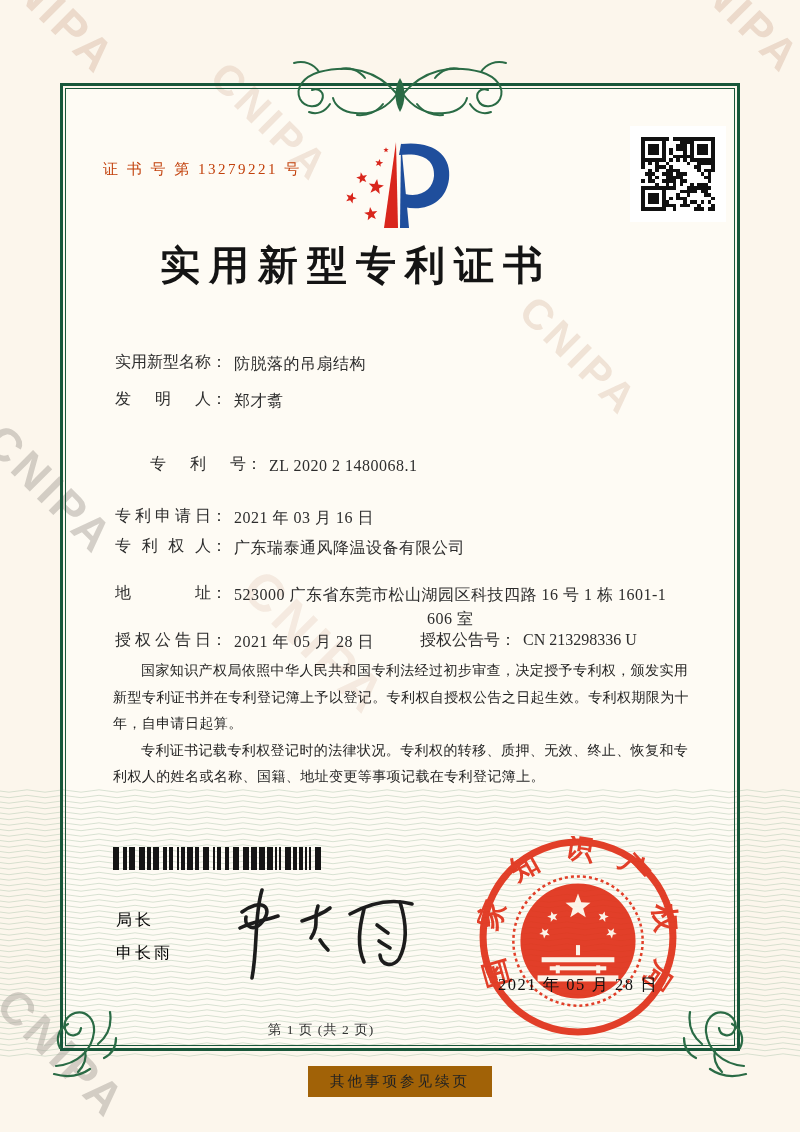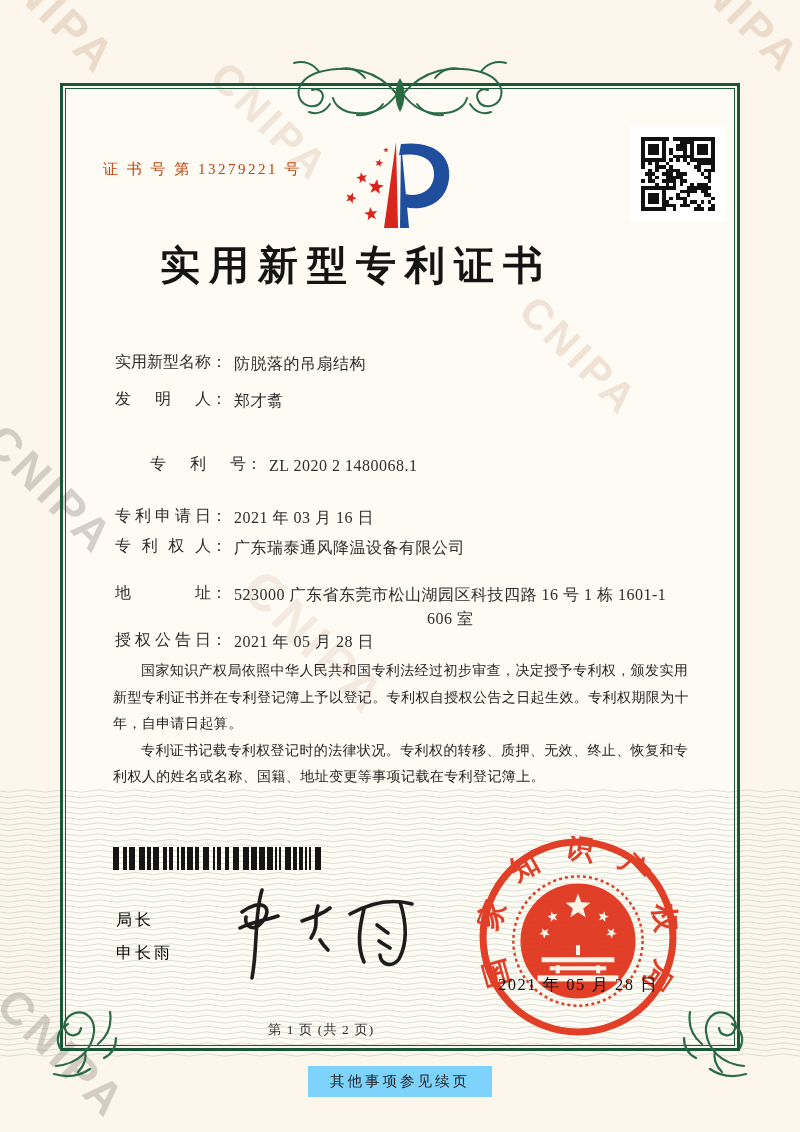--- a/index.html
+++ b/index.html
@@ -39,21 +39,21 @@
           font-size:16px;color:#000000;letter-spacing:3px;line-height:33px;}
   .signature{position:absolute;left:232px;top:884px;z-index:5;}
   
   .seal{position:absolute;left:477px;top:836px;z-index:6;}
   .seal-date{position:absolute;left:498px;top:974px;z-index:7;font-size:16.5px;color:#111;
              letter-spacing:1.5px;white-space:nowrap;}
   
   .page-note{position:absolute;left:0;top:1021px;width:642px;text-align:center;font-size:13.5px;
              color:#333;z-index:5;letter-spacing:1px;}
   .cont-note{position:absolute;left:0;top:1066px;width:800px;text-align:center;z-index:5;}
-  .cont-note span{display:inline-block;background:#7dd3fc;padding:6px 22px;font-size:14.5px;
+  .cont-note span{display:inline-block;background:#a16207;padding:6px 22px;font-size:14.5px;
                   color:#222;letter-spacing:3px;}
   .waves{position:absolute;left:0;top:788px;z-index:2;opacity:0.55;}
 </style>
 </head>
 <body>
 
 <div class="page">
 
   <div class="inner-paper"></div>
 
@@ -393,20 +393,21 @@
   <div class="row" style="top:583px;">
     <span class="row-label">地址</span>
       <span class="row-colon">：</span>
       <span class="row-value">523000 广东省东莞市松山湖园区科技四路 16 号 1 栋 1601-1
 606 室</span>
   </div>
   <div class="row" style="top:630px;width:577px;">
     <span class="row-label">授权公告日</span>
       <span class="row-colon">：</span>
       <span class="row-value">2021 年 05 月 28 日</span>
+    <span class="grant-pair2"><span>授权公告号</span><span>：</span><span style="margin-left:7px;">CN 213298336 U</span></span>
   </div>
 
   <div class="body-text">
     <p>国家知识产权局依照中华人民共和国专利法经过初步审查，决定授予专利权，颁发实用新型专利证书并在专利登记簿上予以登记。专利权自授权公告之日起生效。专利权期限为十年，自申请日起算。</p>
     <p>专利证书记载专利权登记时的法律状况。专利权的转移、质押、无效、终止、恢复和专利权人的姓名或名称、国籍、地址变更等事项记载在专利登记簿上。</p>
   </div>
 
   <svg id="barcode" class="barcode" width="212" height="23" viewBox="0 0 106 23" preserveAspectRatio="none">
       <rect x="0" y="0" width="3" height="23" fill="#151515"></rect>
       <rect x="5" y="0" width="2" height="23" fill="#151515"></rect>

